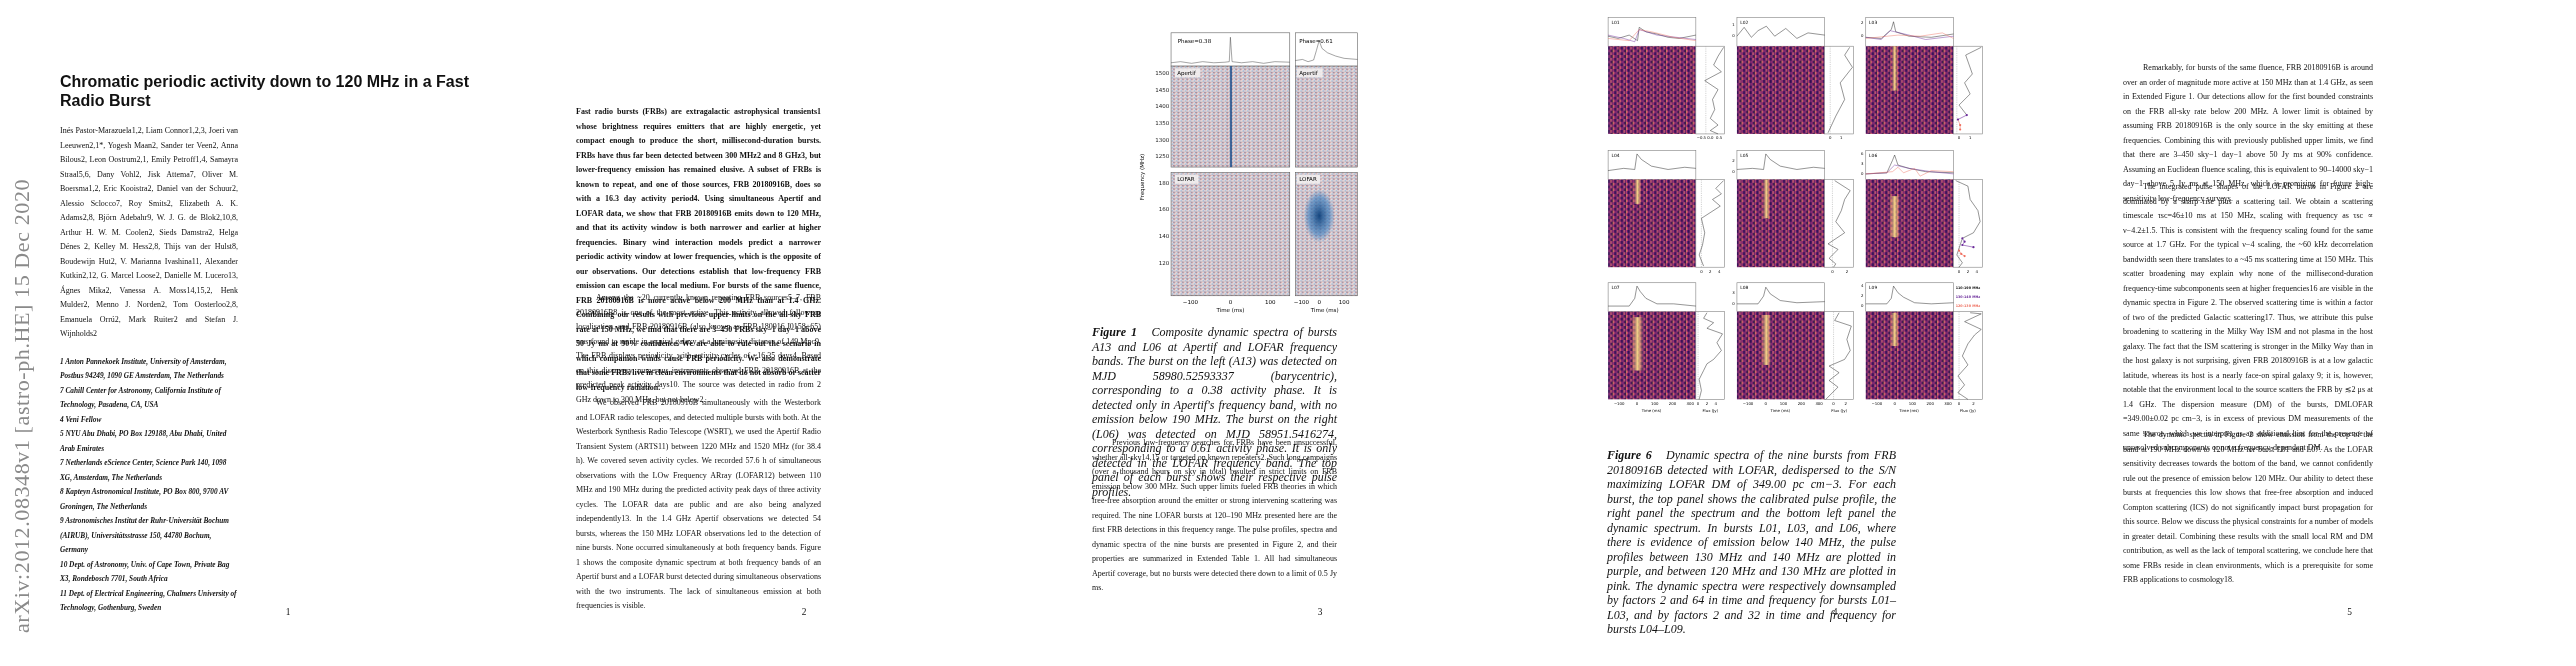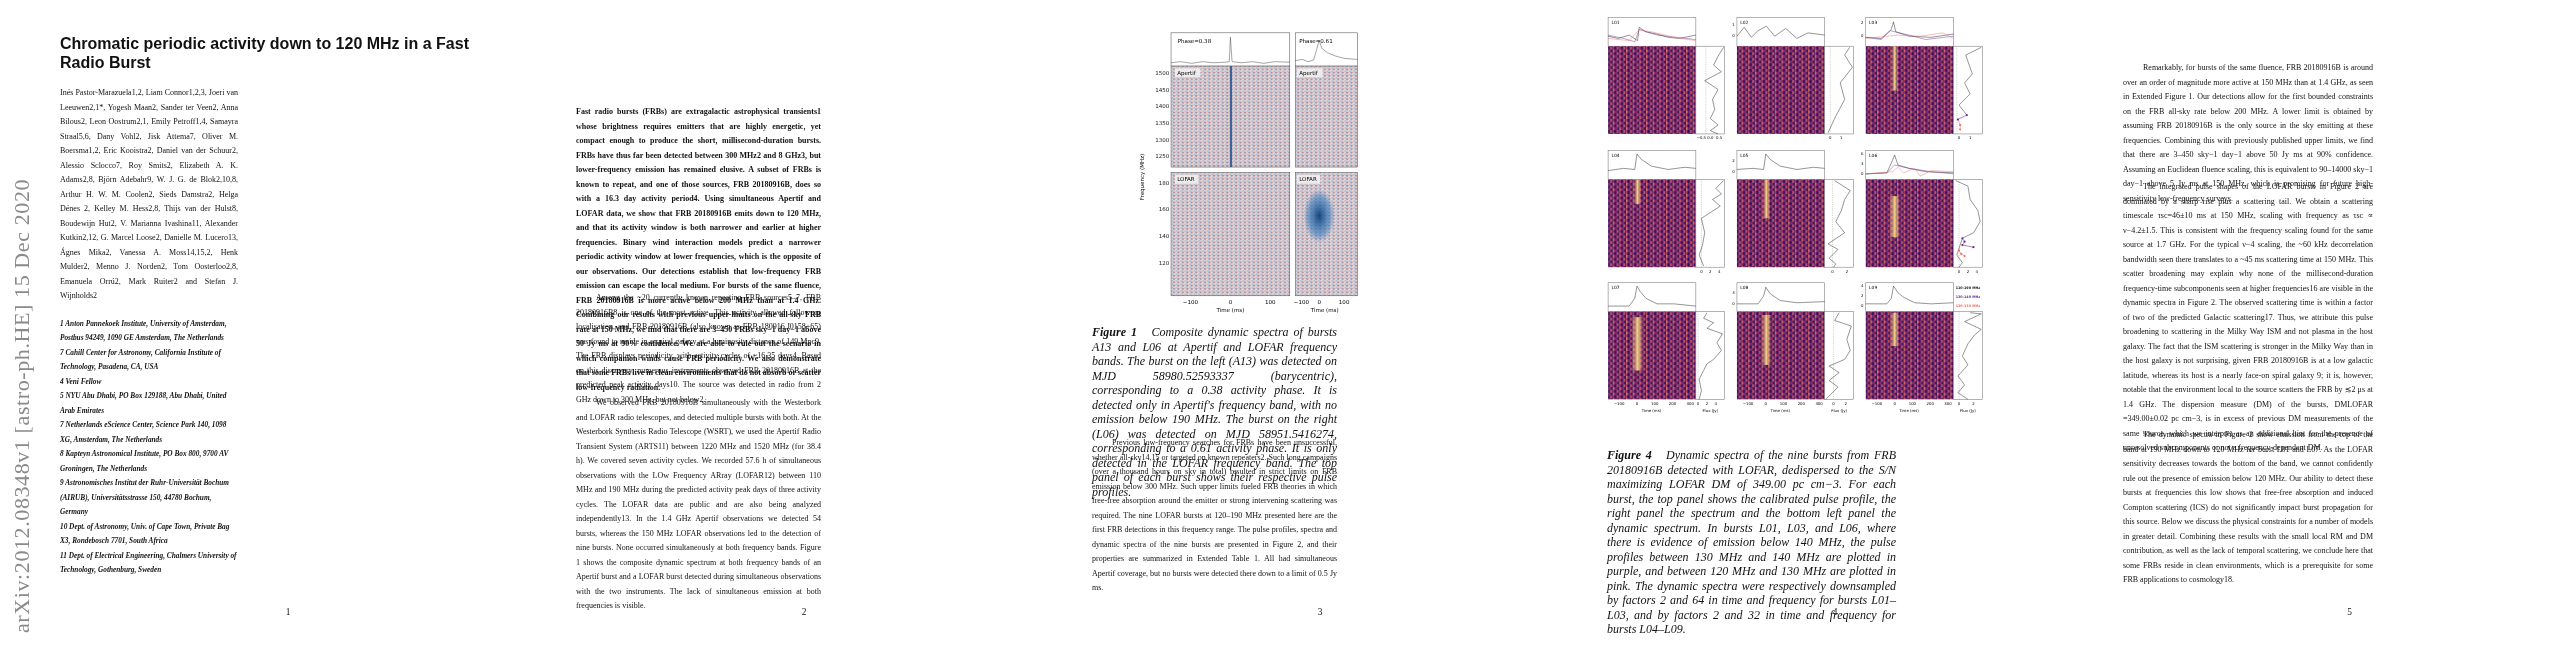--- a/index.html
+++ b/index.html
@@ -6,21 +6,21 @@
   body{width:2576px;height:667px;position:relative;overflow:hidden;font-family:"Liberation Serif","DejaVu Serif",serif;color:#111;}
   .arxiv{position:absolute;left:10px;top:133px;width:33px;height:500px;}
   .arxiv span{position:absolute;left:0;bottom:0;transform-origin:left bottom;transform:rotate(-90deg) translate(0,24.5px);white-space:nowrap;font-family:"Liberation Serif",serif;font-size:22px;color:#8a8a8a;letter-spacing:0.6px;}
   .page{position:absolute;top:0;height:667px;}
   .p1{left:60px;width:456px;}
   .p2{left:576px;width:456px;}
   .p3{left:1092px;width:456px;}
   .p4{left:1607px;width:456px;}
   .p5{left:2123px;width:453px;}
   .pagenum{position:absolute;top:607px;left:0;width:100%;text-align:center;font-size:9.4px;}
-  .title{font-family:"Liberation Sans",sans-serif;font-weight:bold;font-size:16px;line-height:19px;margin-top:34px;width:450px;}
+  .title{font-family:"Liberation Sans",sans-serif;font-weight:bold;font-size:16px;line-height:19px;margin-top:72px;width:450px;}
   .authors{font-size:8px;line-height:14.5px;margin-top:14px;width:178px;text-align:justify;}
   .affils{margin-top:13.3px;width:177px;font-size:7.3px;line-height:14.5px;font-style:italic;}
   .affils .aff{display:block;font-weight:bold;}
   .txt{font-size:8px;line-height:14.5px;text-align:justify;}
   .abs{position:absolute;left:0;top:13.3px;width:245px;font-weight:bold;margin-top:44px;}
   .para{position:absolute;left:0;width:245px;text-indent:20px;}
   .cap{position:absolute;font-size:12px;line-height:14.5px;text-align:justify;font-style:italic;}
   .cap b{font-weight:bold;}
   svg text{font-family:"DejaVu Sans",sans-serif;}
   .fig1{position:absolute;left:33px;top:15.6px;width:233px;height:311px;}
@@ -373,21 +373,21 @@
       <text x="80" y="234" font-size="7" text-anchor="middle">Time (ms)</text>
       <text x="186" y="234" font-size="7" text-anchor="middle">Flux (Jy)</text>
       <g font-size="6" font-weight="bold">
         <text x="164" y="14" fill="#111111">110-190 MHz</text>
         <text x="164" y="30" fill="#6a2a9a">130-140 MHz</text>
         <text x="164" y="46" fill="#ef6f5f">120-130 MHz</text>
       </g>
     </g>
   </svg>
   <div class="cap" style="left:0;top:448px;width:289px;">
-    <b>Figure 4</b>&nbsp;&nbsp;
+    <b>Figure 6</b>&nbsp;&nbsp;
     <span>Dynamic spectra of the nine bursts from FRB 20180916B detected with LOFAR, dedispersed to the S/N maximizing LOFAR DM of 349.00 pc cm−3. For each burst, the top panel shows the calibrated pulse profile, the right panel the spectrum and the bottom left panel the dynamic spectrum. In bursts L01, L03, and L06, where there is evidence of emission below 140 MHz, the pulse profiles between 130 MHz and 140 MHz are plotted in purple, and between 120 MHz and 130 MHz are plotted in pink. The dynamic spectra were respectively downsampled by factors 2 and 64 in time and frequency for bursts L01–L03, and by factors 2 and 32 in time and frequency for bursts L04–L09.</span>
   </div>
   <div class="pagenum">4</div>
 </div>
 
 <div class="page p5">
   <div class="txt para" style="top:61px;width:250px;">Remarkably, for bursts of the same fluence, FRB 20180916B is around over an order of magnitude more active at 150 MHz than at 1.4 GHz, as seen in Extended Figure 1. Our detections allow for the first bounded constraints on the FRB all-sky rate below 200 MHz. A lower limit is obtained by assuming FRB 20180916B is the only source in the sky emitting at these frequencies. Combining this with previously published upper limits, we find that there are 3–450 sky−1 day−1 above 50 Jy ms at 90% confidence. Assuming an Euclidean fluence scaling, this is equivalent to 90–14000 sky−1 day−1 above 5 Jy ms at 150 MHz, which is promising for future high-sensitivity low-frequency surveys.</div>
   <div class="txt para" style="top:180px;width:250px;">The integrated pulse shapes of the LOFAR bursts in Figure 2 are dominated by a sharp rise plus a scattering tail. We obtain a scattering timescale τsc=46±10 ms at 150 MHz, scaling with frequency as τsc ∝ ν−4.2±1.5. This is consistent with the frequency scaling found for the same source at 1.7 GHz. For the typical ν−4 scaling, the ~60 kHz decorrelation bandwidth seen there translates to a ~45 ms scattering time at 150 MHz. This scatter broadening may explain why none of the millisecond-duration frequency-time subcomponents seen at higher frequencies16 are visible in the dynamic spectra in Figure 2. The observed scattering time is within a factor of two of the predicted Galactic scattering17. Thus, we attribute this pulse broadening to scattering in the Milky Way ISM and not plasma in the host galaxy. The fact that the ISM scattering is stronger in the Milky Way than in the host galaxy is not surprising, given FRB 20180916B is at a low galactic latitude, whereas its host is a nearly face-on spiral galaxy 9; it is, however, notable that the environment local to the source scatters the FRB by ≲2 μs at 1.4 GHz. The dispersion measure (DM) of the bursts, DMLOFAR =349.00±0.02 pc cm−3, is in excess of previous DM measurements of the same source, which we interpret as an additional hint for the presence of unresolved subcomponents or not a frequency-dependent DM.</div>
   <div class="txt para" style="top:428px;width:250px;">The dynamic spectra in Figure 2 show emission from the top of the band at 190 MHz down to 120 MHz for burst L01 and L07. As the LOFAR sensitivity decreases towards the bottom of the band, we cannot confidently rule out the presence of emission below 120 MHz. Our ability to detect these bursts at frequencies this low shows that free-free absorption and induced Compton scattering (ICS) do not significantly impact burst propagation for this source. Below we discuss the physical constraints for a number of models in greater detail. Combining these results with the small local RM and DM contribution, as well as the lack of temporal scattering, we conclude here that some FRBs reside in clean environments, which is a prerequisite for some FRB applications to cosmology18.</div>
   <div class="pagenum">5</div>

